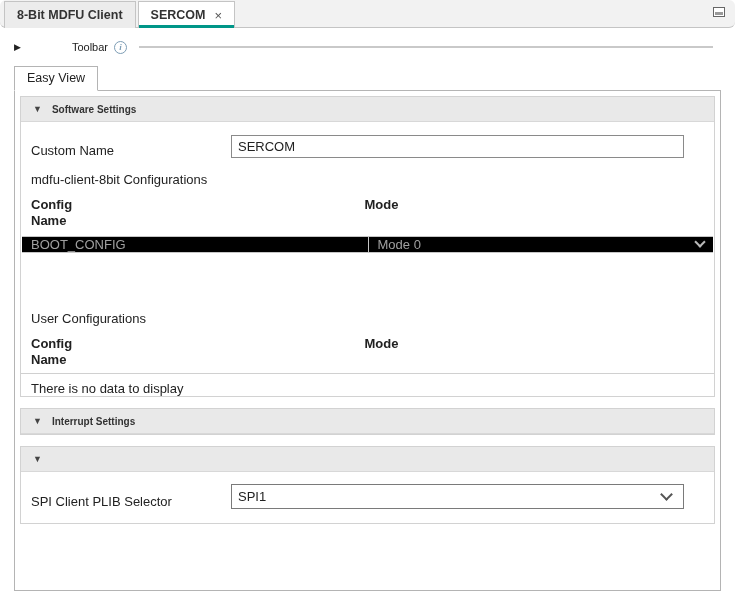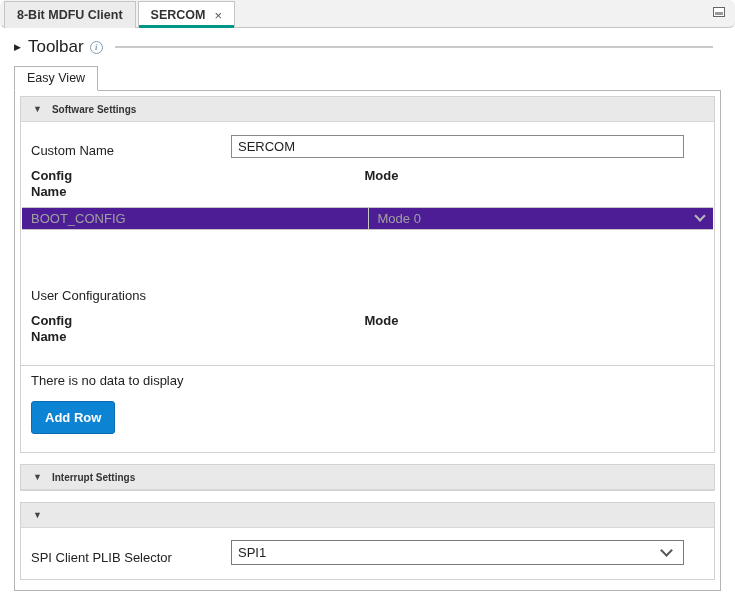--- a/index.html
+++ b/index.html
@@ -70,21 +70,21 @@
   }
 
   
   .toolbar-row {
     margin: 9px 14px 0 14px;
     height: 20px;
     display: flex;
     align-items: center;
   }
   .toolbar-caret { font-size: 9px; color: #222; cursor: pointer; margin-right: 7px; }
-  .toolbar-label { font-size: 17px; color: #222; margin-right: 6px; }
+  .toolbar-label { font-size: 11px; color: #222; margin-right: 6px; margin-left: 44px; }
   .info-icon {
     width: 13px; height: 13px;
     border: 1px solid #7d9db5;
     color: #7d9db5;
     border-radius: 50%;
     font-size: 9px;
     font-style: italic;
     font-weight: bold;
     display: flex; align-items: center; justify-content: center;
     font-family: "Liberation Serif", serif;
@@ -160,22 +160,22 @@
 
   .group-label { padding-left: 10px; font-size: 13px; color: #222; }
 
   .tbl-head { display: flex; padding-left: 10px; }
   .tbl-head .col1 { flex: 0 0 calc(50% - 8px); font-weight: bold; font-size: 13px; }
   .tbl-head .col1 span { display: inline-block; width: 52px; line-height: 1.25; }
   .tbl-head .col2 { flex: 1; font-weight: bold; font-size: 13px; }
 
   .cfg-row {
     display: flex;
-    height: 23px;
-    background: #4c1d95;
+    height: 17px;
+    background: #000000;
     border-top: 1px solid #c6c6c6;
     border-bottom: 1px solid #c6c6c6;
     margin: 6px 1px 0;
   }
   .cfg-cell {
     flex: 0 0 50%;
     display: flex;
     align-items: center;
     padding: 0 9px;
     color: #a0a0a0;
@@ -193,21 +193,21 @@
     border-right: 2px solid #b9b9b9;
     border-bottom: 2px solid #b9b9b9;
     transform: rotate(45deg);
     margin-top: -5px;
     flex: none;
   }
   .chev.dark { border-color: #555; width: 9px; height: 9px; }
 
   .empty-row {
     border-top: 1px solid #d0d0d0;
-    margin-top: 20px;
+    margin-top: 5px;
     padding: 7px 10px 0;
     font-size: 13px;
     color: #222;
   }
 
   .add-row-btn {
     margin: 13px 0 18px 10px;
     background: #0d83d3;
     color: #fff;
     border: 1px solid #0a6db4;
@@ -292,20 +292,21 @@
     <div class="section-header">
       <span class="section-caret">▼</span>
       <span class="section-title">Software Settings</span>
     </div>
 
     <div class="field-row pad-t13">
       <span class="field-label">Custom Name</span>
       <input class="text-input" type="text" value="SERCOM" style="">
     </div>
 
+    <div class="group-label mt14">mdfu-client-8bit Configurations</div>
 
     <div class="tbl-head mt10">
       <div class="col1"><span>Config Name</span></div>
       <div class="col2">Mode</div>
     </div>
 
     <div class="cfg-row">
       <div class="cfg-cell">BOOT_CONFIG</div>
       <div class="cfg-cell mode">
         <span>Mode 0</span>
@@ -315,21 +316,20 @@
 
     <div class="group-label mt38">User Configurations</div>
 
     <div class="tbl-head mt10">
       <div class="col1"><span>Config Name</span></div>
       <div class="col2">Mode</div>
     </div>
 
     <div class="empty-row">There is no data to display</div>
 
-    <button class="add-row-btn">Add Row</button>
   </div>
 
   <div class="section">
     <div class="section-header">
       <span class="section-caret">▼</span>
       <span class="section-title">Interrupt Settings</span>
     </div>
   </div>
 
   <div class="section">

